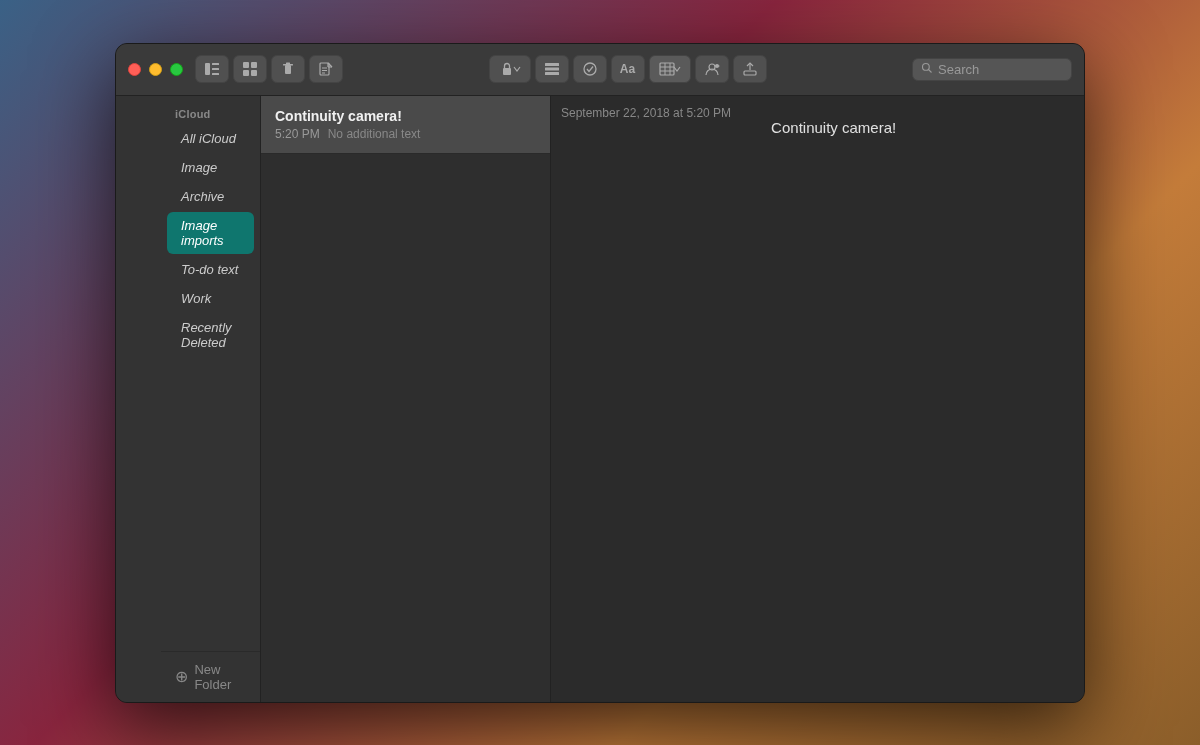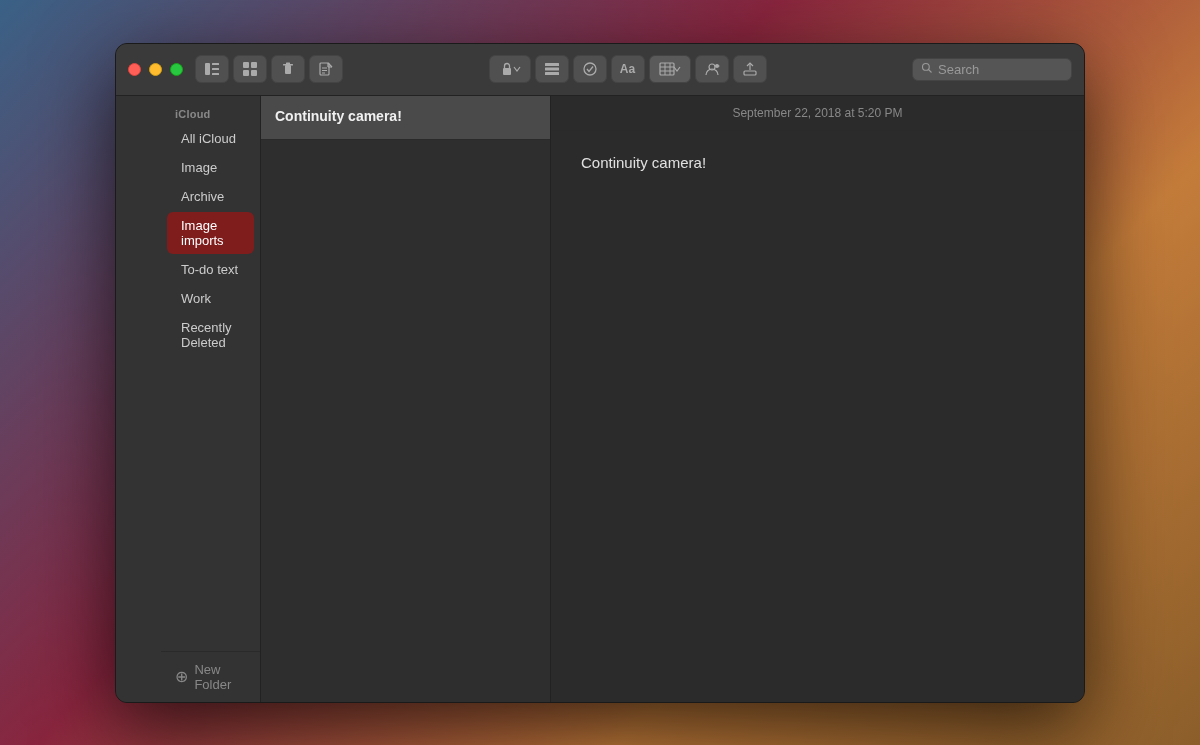--- a/index.html
+++ b/index.html
@@ -143,24 +143,25 @@
 
     .sidebar-item {
       padding: 6px 14px;
       color: #ccc;
       font-size: 13px;
       cursor: pointer;
       border-radius: 6px;
       margin: 1px 6px;
       display: flex;
       align-items: center;
+      font-style: italic;
     }
 
     .sidebar-item.active {
-      background: #7f1d1d;
+      background: #0f766e;
       color: #fff;
     }
 
     .sidebar-spacer { flex: 1; }
 
     .new-folder-btn {
       padding: 10px 14px;
       color: #888;
       font-size: 13px;
       cursor: pointer;
@@ -207,21 +208,21 @@
     .note-preview {
       color: #888;
       font-size: 12px;
     }
 
     
     .note-editor {
       flex: 1;
       background: #2b2b2b;
       display: flex;
-      flex-direction: column;
+      flex-direction: row;
       overflow: hidden;
     }
 
     .note-date-header {
       text-align: center;
       color: #888;
       font-size: 12px;
       padding: 10px;
       border-bottom: 1px solid #2a2a2a;
     }
@@ -392,20 +393,24 @@
 
       <div class="new-folder-btn">
         <span style="font-size:16px;color:#888;">⊕</span>
         <span>New Folder</span>
       </div>
     </div>
 
     <div class="notes-list">
       <div class="note-item selected">
         <div class="note-title">Continuity camera!</div>
+        <div class="note-meta">
+          <span class="note-time">5:20 PM</span>
+          <span class="note-preview">No additional text</span>
+        </div>
       </div>
     </div>
 
     <div class="note-editor">
       <div class="note-date-header">September 22, 2018 at 5:20 PM</div>
       <div class="note-content">
         <span>Continuity camera!</span>
       </div>
     </div>
   </div>

